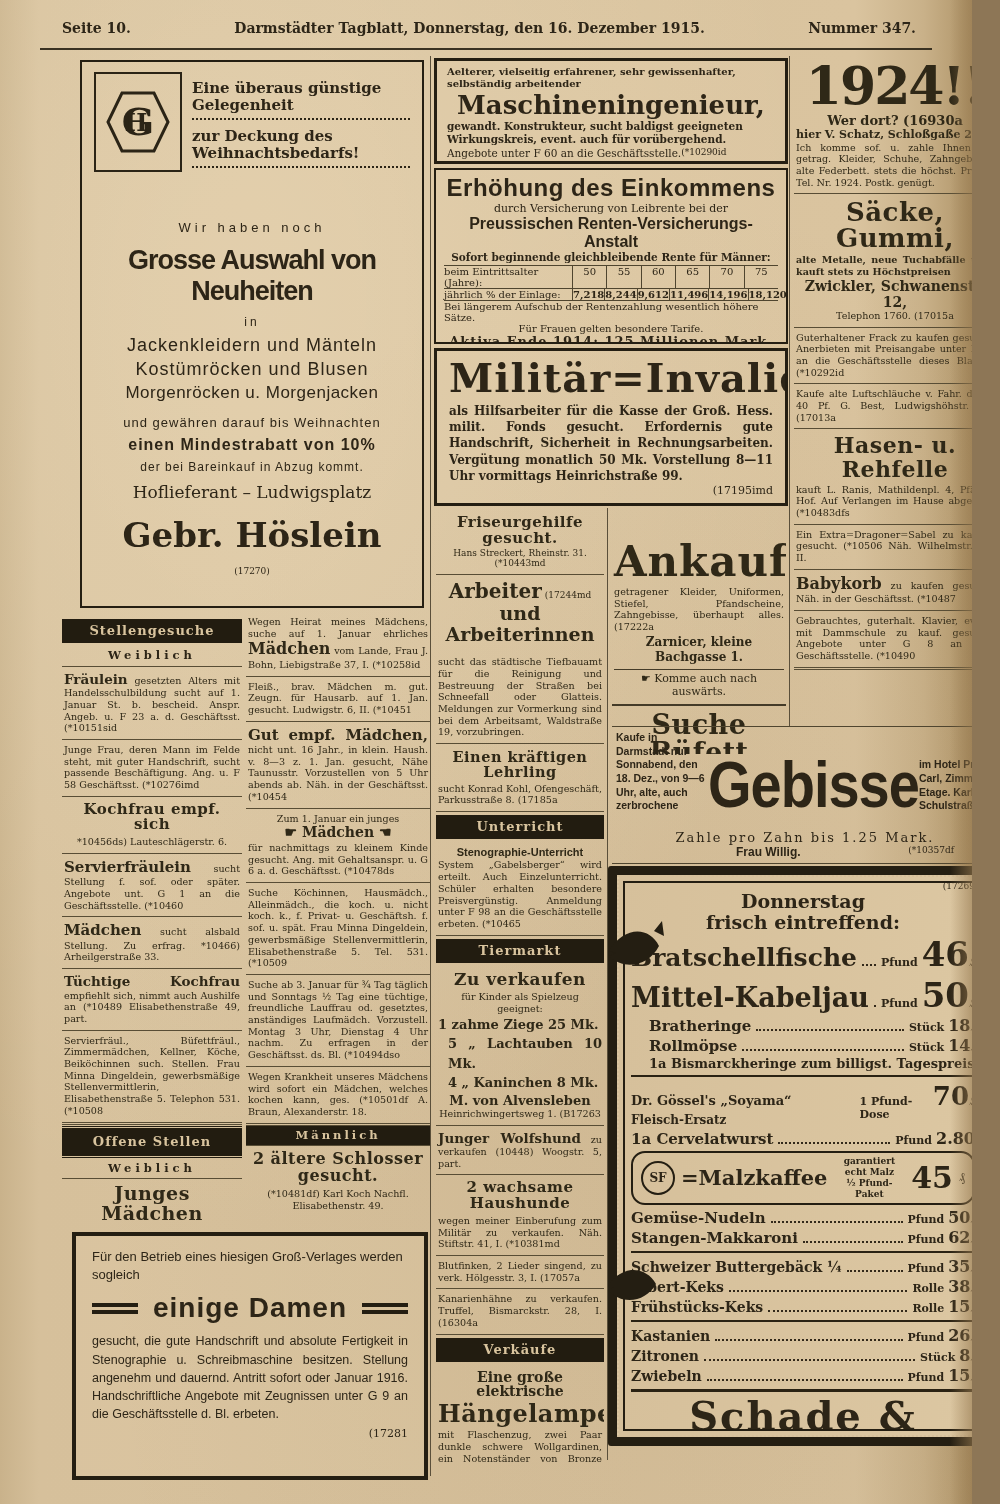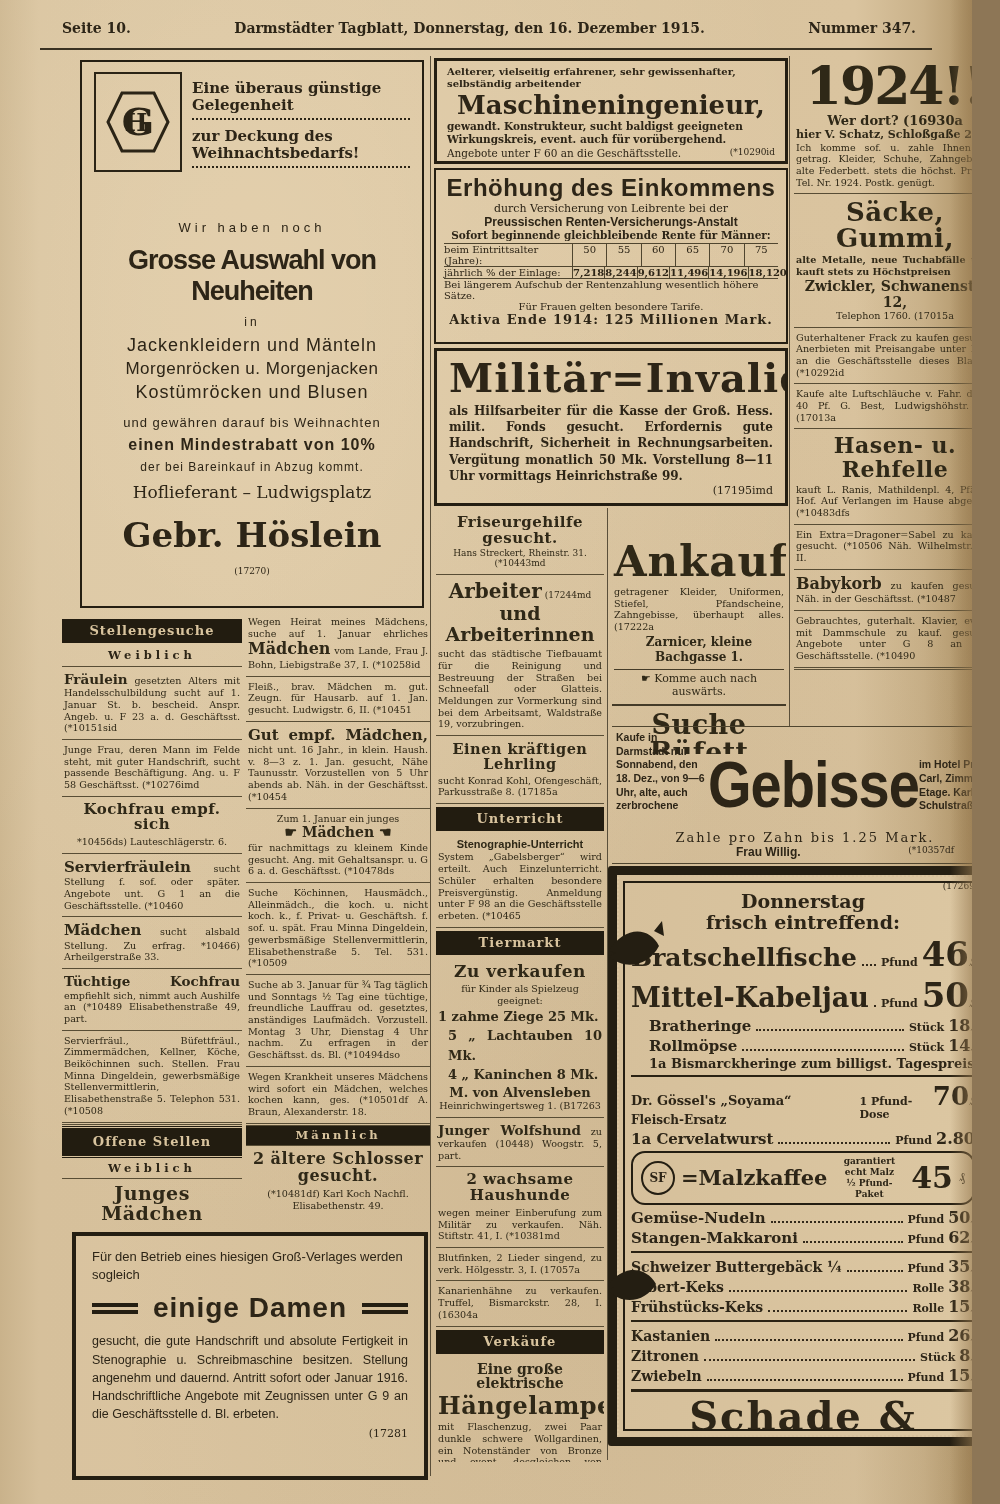--- a/index.html
+++ b/index.html
@@ -63,22 +63,22 @@
       </div>
       <div style="flex:1;padding-top:8px">
         <div style="font:bold 15px/1.1 'DejaVu Serif',serif;border-bottom:2px dotted #2b2416;padding-bottom:5px;margin-bottom:8px">Eine überaus günstige Gelegenheit</div>
         <div style="font:bold 15px/1.1 'DejaVu Serif',serif;border-bottom:2px dotted #2b2416;padding-bottom:5px">zur Deckung des Weihnachtsbedarfs!</div>
       </div>
     </div>
     <div class="cent sans" style="margin-top:48px;font-size:13px;letter-spacing:4px">Wir haben noch</div>
     <div class="cent sans" style="margin-top:10px;font-size:27px;font-weight:bold;font-stretch:condensed;letter-spacing:-1px">Grosse Auswahl von Neuheiten</div>
     <div class="cent sans" style="margin-top:8px;font-size:12px;letter-spacing:3px">in</div>
     <div class="cent sans" style="margin-top:6px;font-size:18px;letter-spacing:1px">Jackenkleidern und Mänteln</div>
+    <div class="cent sans" style="margin-top:3px;font-size:18px;letter-spacing:1px">Kostümröcken und Blusen</div>
     <div class="cent sans" style="margin-top:3px;font-size:17px;letter-spacing:.5px">Morgenröcken u. Morgenjacken</div>
-    <div class="cent sans" style="margin-top:3px;font-size:18px;letter-spacing:1px">Kostümröcken und Blusen</div>
     <div class="cent sans" style="margin-top:12px;font-size:13px;letter-spacing:1px">und gewähren darauf bis Weihnachten</div>
     <div class="cent sans" style="margin-top:6px;font-size:16px;letter-spacing:1px;font-weight:bold">einen Mindestrabatt von 10%</div>
     <div class="cent sans" style="margin-top:6px;font-size:12px;letter-spacing:1px">der bei Bareinkauf in Abzug kommt.</div>
     <div class="cent" style="margin-top:8px;font-size:17px">Hoflieferant – Ludwigsplatz</div>
     <div class="cent" style="margin-top:16px;font:bold 34px/1 'DejaVu Serif',serif">Gebr. Höslein</div>
     <div class="cent small-ref" style="margin-top:14px">(17270)</div>
   </div>
 
   <div class="col" style="left:62px;top:616px;width:180px;height:612px">
     <div class="bar">Stellengesuche</div>
@@ -133,30 +133,30 @@
         </div>
     </div>
     <div style="font:12.5px/1.45 'Liberation Sans',sans-serif;text-align:justify">gesucht, die gute Handschrift und absolute Fertigkeit in Stenographie u. Schreibmaschine besitzen. Stellung angenehm und dauernd. Antritt sofort oder Januar 1916. Handschriftliche Angebote mit Zeugnissen unter G 9 an die Geschäftsstelle d. Bl. erbeten.</div>
     <div style="text-align:right;font:11px 'DejaVu Serif',serif;margin-top:4px">(17281</div>
   </div>
 
   <div class="boxad" style="left:434px;top:58px;width:354px;height:106px;padding:5px 10px">
     <div style="font:bold 10px/1.2 'DejaVu Serif',serif">Aelterer, vielseitig erfahrener, sehr gewissenhafter, selbständig arbeitender</div>
     <div class="cent" style="font:bold 26px/1 'DejaVu Serif',serif;margin:2px 0">Maschineningenieur,</div>
     <div style="font:bold 10.5px/1.2 'DejaVu Serif',serif">gewandt. Konstrukteur, sucht baldigst geeigneten Wirkungskreis, event. auch für vorübergehend.</div>
-    <div style="display:flex;justify-content:space-between;font:10.5px 'DejaVu Serif',serif;margin-top:2px">
+    <div style="display:flex;justify-content:flex-start;font:10.5px 'DejaVu Serif',serif;margin-top:2px">
       <span>Angebote unter F 60 an die Geschäftsstelle.</span>
       <span class="small-ref">(*10290id</span>
     </div>
   </div>
 
   <div class="boxad thinbox" style="left:434px;top:168px;width:354px;height:176px;padding:4px 8px">
     <div class="cent sans" style="font-size:24px;font-weight:bold;letter-spacing:.5px">Erhöhung des Einkommens</div>
     <div class="cent" style="font-size:11px">durch Versicherung von Leibrente bei der</div>
-    <div class="cent sans" style="font-size:12px;font-weight:bold">Preussischen Renten-Versicherungs-Anstalt</div>
+    <div class="cent sans" style="font-size:16px;font-weight:bold">Preussischen Renten-Versicherungs-Anstalt</div>
     <div class="cent" style="font-size:10.5px;font-weight:bold">Sofort beginnende gleichbleibende Rente für Männer:</div>
     <div style="display:flex;border-top:1px solid #4f452f;border-bottom:1px solid #4f452f;font-size:10px;margin-top:2px">
       <span style="flex:0 0 128px">beim Eintrittsalter (Jahre):</span>
       <span style="flex:1;text-align:center;border-left:1px solid #4f452f">50</span>
       <span style="flex:1;text-align:center;border-left:1px solid #4f452f">55</span>
       <span style="flex:1;text-align:center;border-left:1px solid #4f452f">60</span>
       <span style="flex:1;text-align:center;border-left:1px solid #4f452f">65</span>
       <span style="flex:1;text-align:center;border-left:1px solid #4f452f">70</span>
       <span style="flex:1;text-align:center;border-left:1px solid #4f452f">75</span>
     </div>
@@ -181,21 +181,21 @@
     <div style="text-align:right;font:11px 'DejaVu Serif',serif">(17195imd</div>
   </div>
 
   <div class="col" style="left:436px;top:510px;width:168px;height:952px">
     <div class="ad">
         <span class="adt-big" style="font-size:15px;margin-bottom:1px">Friseurgehilfe gesucht.</span>
         <span class="cent" style="display:block;font-size:9px">Hans Streckert, Rheinstr. 31.  (*10443md</span>
       </div>
     <div class="ad">
       <div class="cent"><span style="font:bold 20px 'DejaVu Serif',serif">Arbeiter</span> <span class="small-ref">(17244md</span></div>
-      <div class="cent" style="font:bold 19px/1.1 'DejaVu Serif',serif;margin-bottom:3px">und Arbeiterinnen</div>
+      <div class="cent" style="font:bold 19px/1.1 'DejaVu Serif',serif;margin-bottom:11px">und Arbeiterinnen</div>
       <span>sucht das städtische Tiefbauamt für die Reinigung und Bestreuung der Straßen bei Schneefall oder Glatteis. Meldungen zur Vormerkung sind bei dem Arbeitsamt, Waldstraße 19, vorzubringen.</span>
     </div>
     <div class="ad"><span class="adt-big" style="font-size:14.5px">Einen kräftigen Lehrling</span><span>sucht Konrad Kohl, Ofengeschäft, Parkusstraße 8.  (17185a</span></div>
     <div class="bar">Unterricht</div>
     <div class="ad"><span class="cent sans" style="display:block;font-weight:bold;font-size:11px">Stenographie-Unterricht</span><span>System „Gabelsberger“ wird erteilt. Auch Einzelunterricht. Schüler erhalten besondere Preisvergünstig. Anmeldung unter F 98 an die Geschäftsstelle erbeten. (*10465</span></div>
     <div class="bar">Tiermarkt</div>
     <div class="ad">
       <span class="adt-big" style="font-size:17px">Zu verkaufen</span>
       <span class="cent" style="display:block">für Kinder als Spielzeug geeignet:</span>
       <div style="font:bold 13px/1.5 'DejaVu Serif',serif">1 zahme Ziege 25 Mk.</div>

